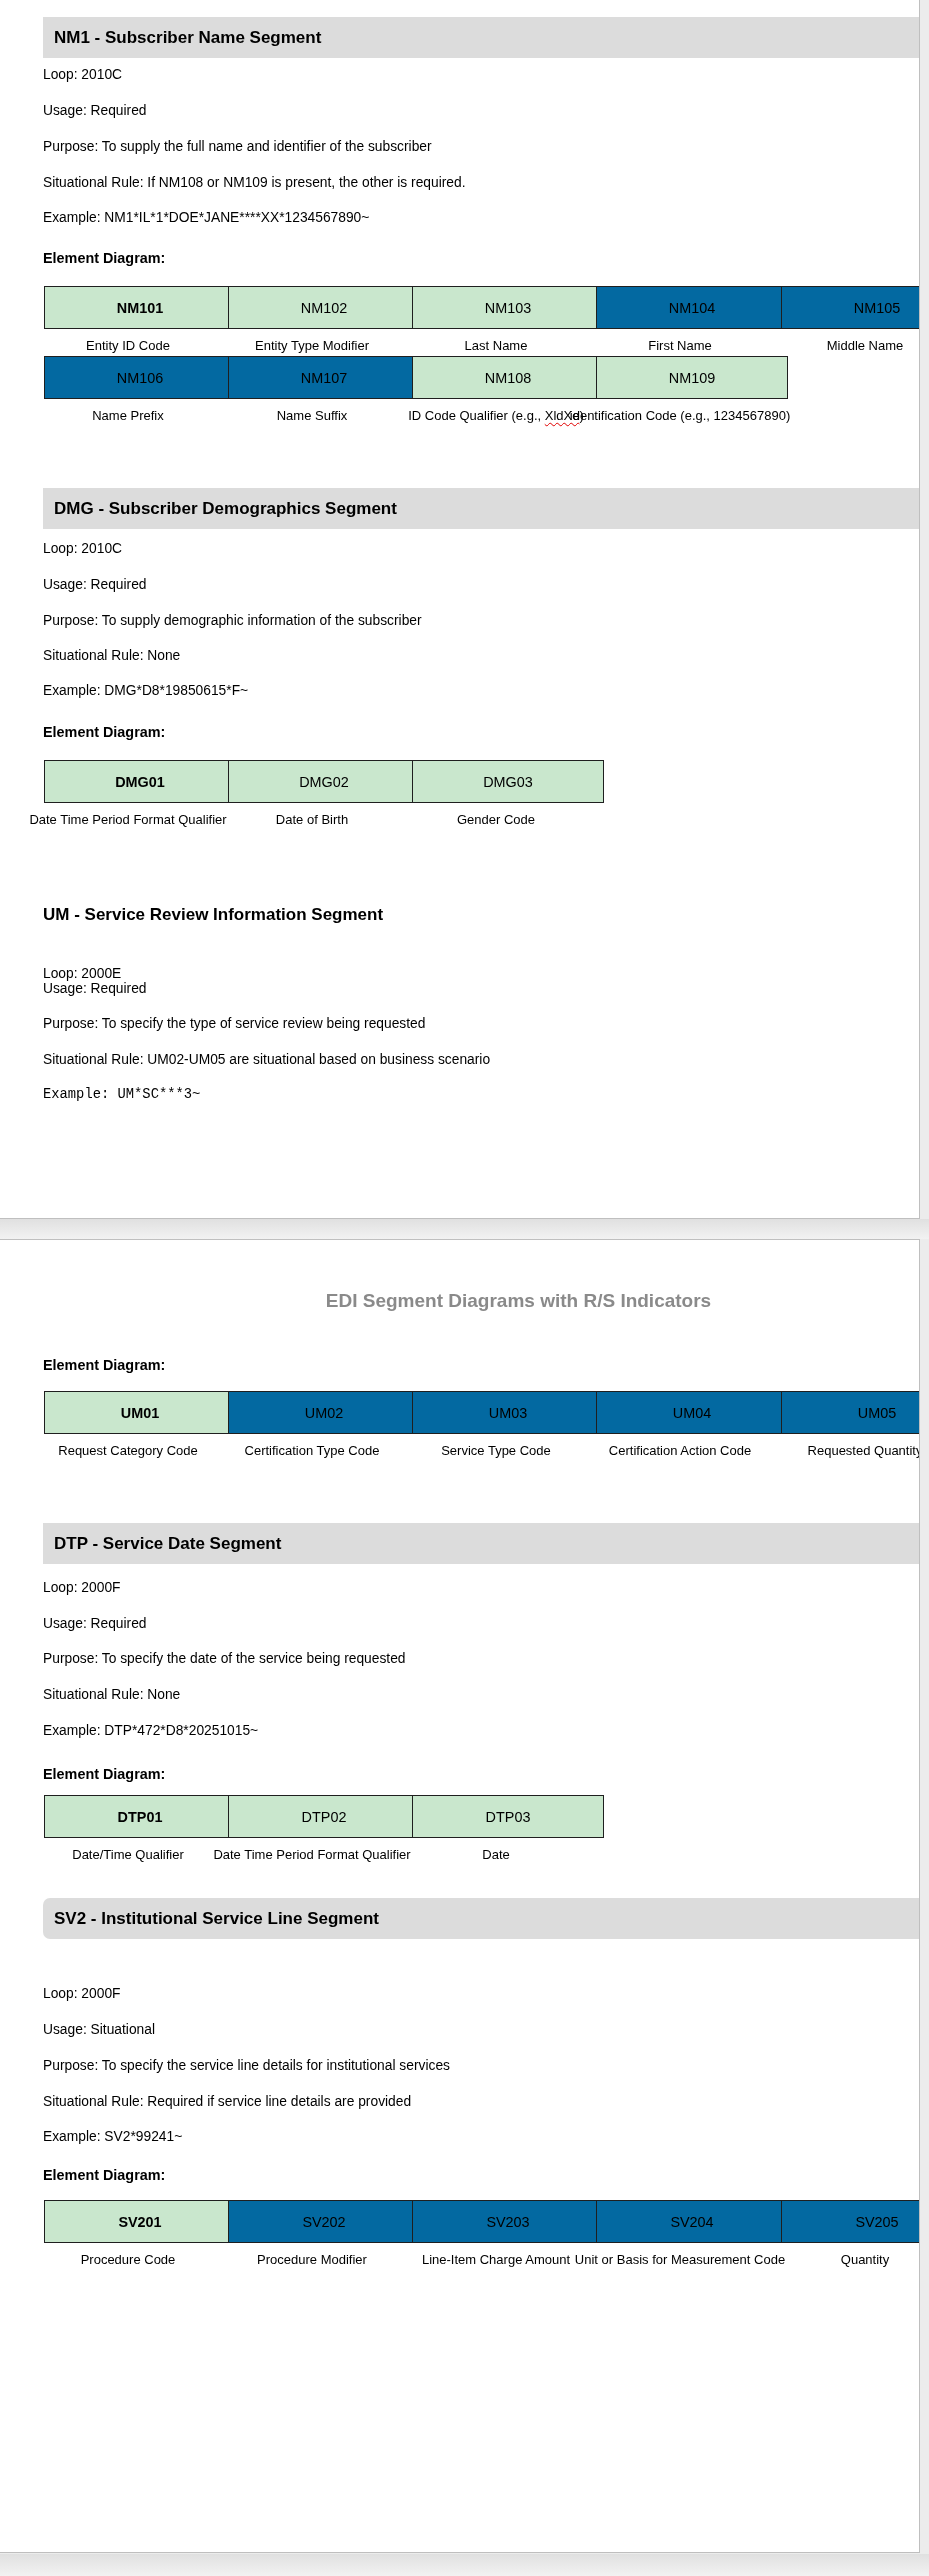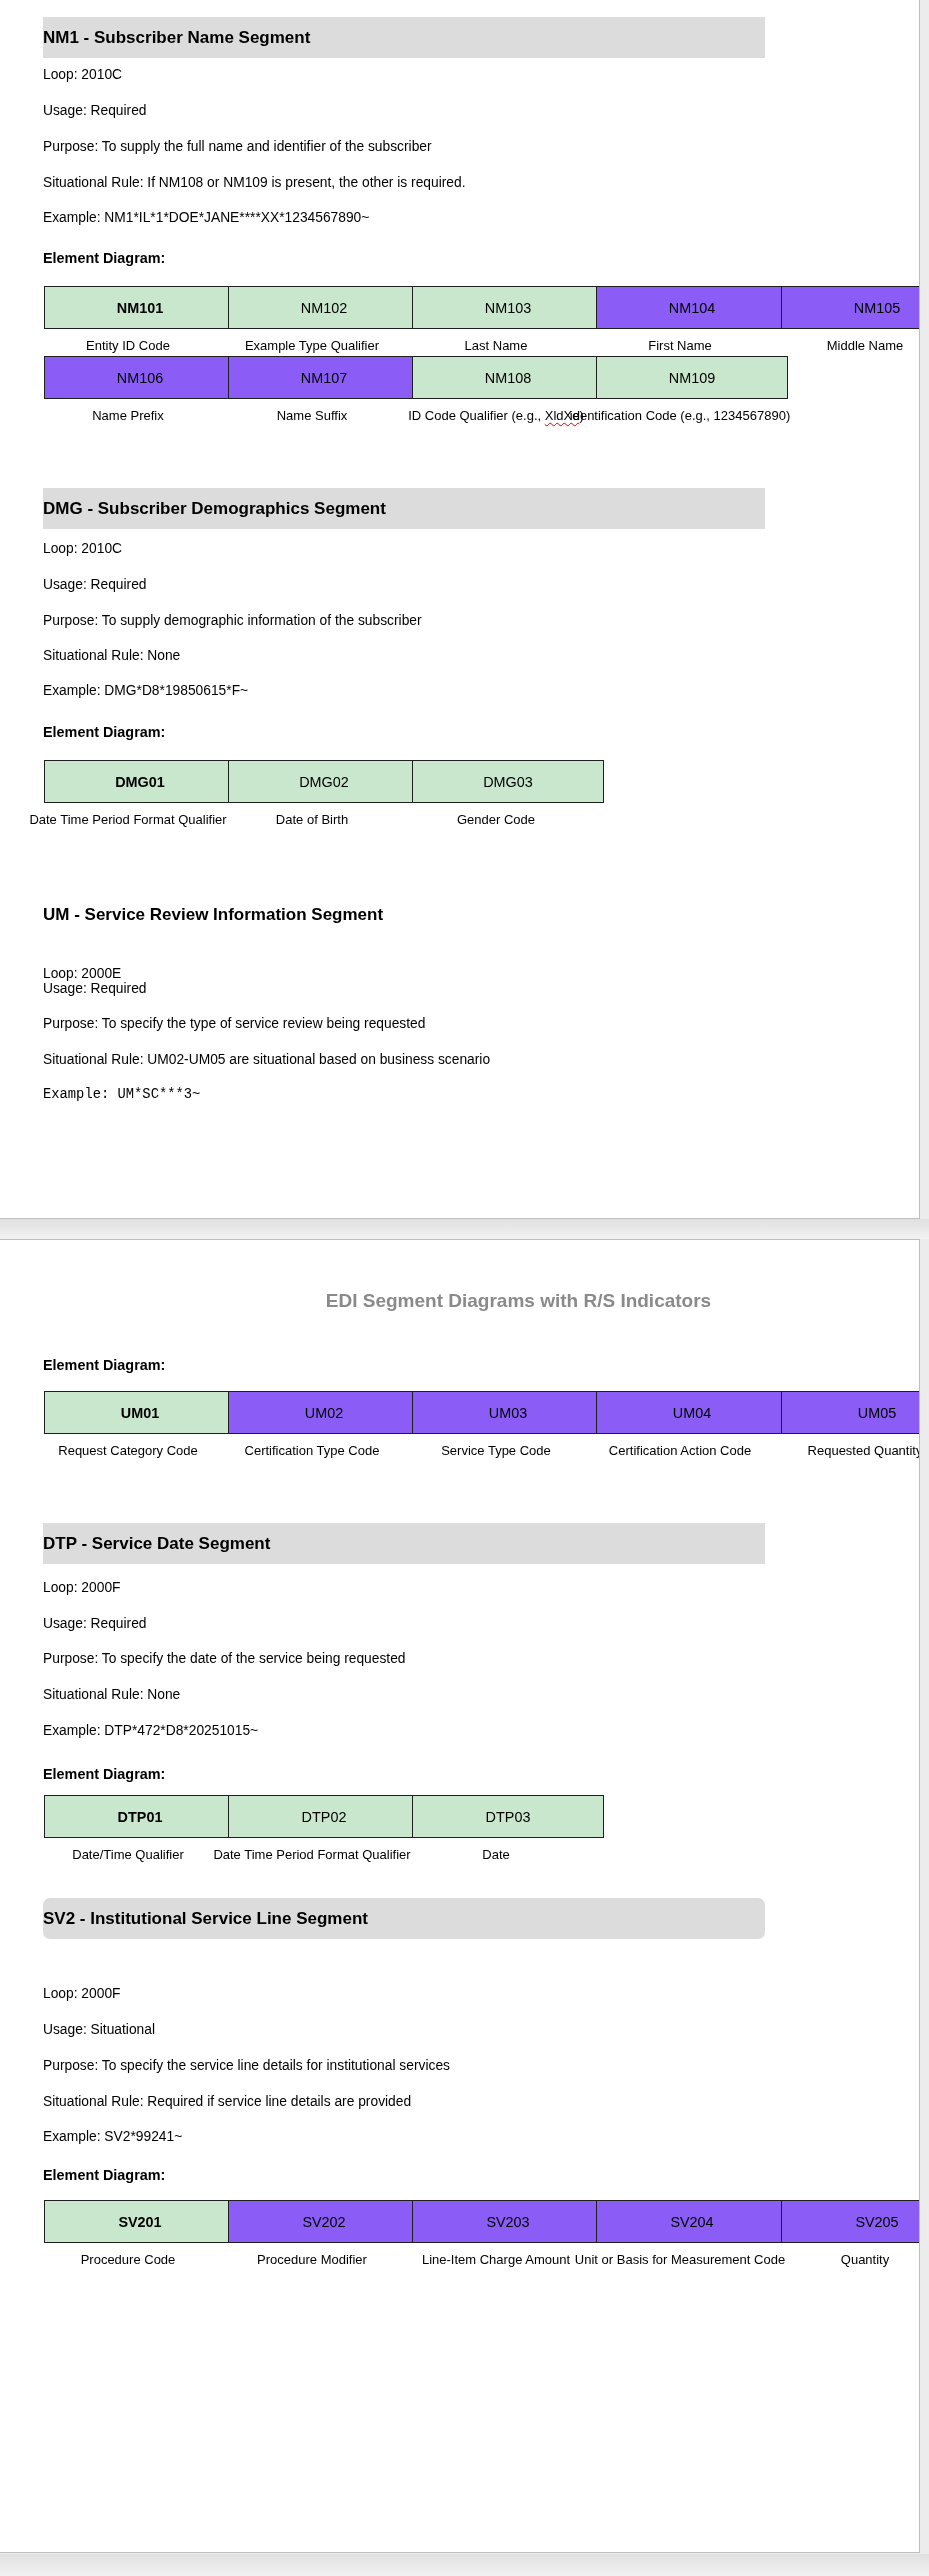--- a/index.html
+++ b/index.html
@@ -12,44 +12,44 @@
   .page{
     position:absolute; left:0; width:919px; background:#ffffff;
     border:1.3px solid #bfbfbf; border-left:none; overflow:hidden;
   }
   .page.first{ border-top:none; }
   .gap{
     position:absolute; left:0; width:929px; height:21.6px;
     background:linear-gradient(180deg,#e0e0e0,#f2f2f2);
   }
   .seg-bar{
-    position:absolute; left:43px; width:722px; height:41px;
+    position:absolute; left:43px; width:886px; height:41px;
     background:#dcdcdc; display:flex; align-items:center;
-    padding-left:0; box-sizing:border-box;
+    padding-left:11px; box-sizing:border-box;
     font-size:17px; font-weight:bold; white-space:nowrap;
   }
   .seg-title-plain{
     position:absolute; left:43px; font-size:17px; font-weight:bold; white-space:nowrap;
   }
   .seg-line{
     position:absolute; left:43px; font-size:13.8px; line-height:17px; white-space:nowrap;
   }
   .ed-heading{
     position:absolute; left:43px; font-size:14.4px; font-weight:bold; white-space:nowrap;
   }
   .drow{ position:absolute; left:0; width:1037px; height:71px; }
   .ebox{
     position:absolute; top:0; width:192px; height:43px;
     border:1.3px solid #1f1f1f; box-sizing:border-box;
     display:flex; align-items:center; justify-content:center;
     font-size:14.4px; white-space:nowrap;
   }
   .ebox.req{ font-weight:bold; }
   .ebox[data-color="green"]{ background:#c9e7cd; }
-  .ebox[data-color="yellow"]{ background:#8b5cf6; }
+  .ebox[data-color="yellow"]{ background:#0369a1; }
   .elabel{
     position:absolute; top:52px; font-size:13px; white-space:nowrap;
     transform:translateX(-50%);
   }
   .c0{left:44px}.c1{left:228px}.c2{left:412px}.c3{left:596px}.c4{left:781px}
   .lc0{left:128px}.lc1{left:312px}.lc2{left:496px}.lc3{left:680px}.lc4{left:865px}
   .page-title{
     position:absolute; left:0; width:1037px; text-align:center;
     font-size:19px; font-weight:bold; color:#8a8a8a; white-space:nowrap;
   }
@@ -76,21 +76,21 @@
     <div class="seg-line" style="top:209px;">Example: NM1*IL*1*DOE*JANE****XX*1234567890~</div>
     <div class="ed-heading" style="top:250px;">Element Diagram:</div>
 
     <div class="drow" style="top:286px;">
       <div class="ebox req c0" data-color="green">NM101</div>
       <div class="ebox c1" data-color="green">NM102</div>
       <div class="ebox c2" data-color="green">NM103</div>
       <div class="ebox c3" data-color="yellow">NM104</div>
       <div class="ebox c4" data-color="yellow">NM105</div>
       <div class="elabel lc0">Entity ID Code</div>
-      <div class="elabel lc1">Example Type Qualifier</div>
+      <div class="elabel lc1">Entity Type Modifier</div>
       <div class="elabel lc2">Last Name</div>
       <div class="elabel lc3">First Name</div>
       <div class="elabel lc4">Middle Name</div>
     </div>
 
     <div class="drow" style="top:356px;">
       <div class="ebox c0" data-color="yellow">NM106</div>
       <div class="ebox c1" data-color="yellow">NM107</div>
       <div class="ebox c2" data-color="green">NM108</div>
       <div class="ebox c3" data-color="green">NM109</div>

